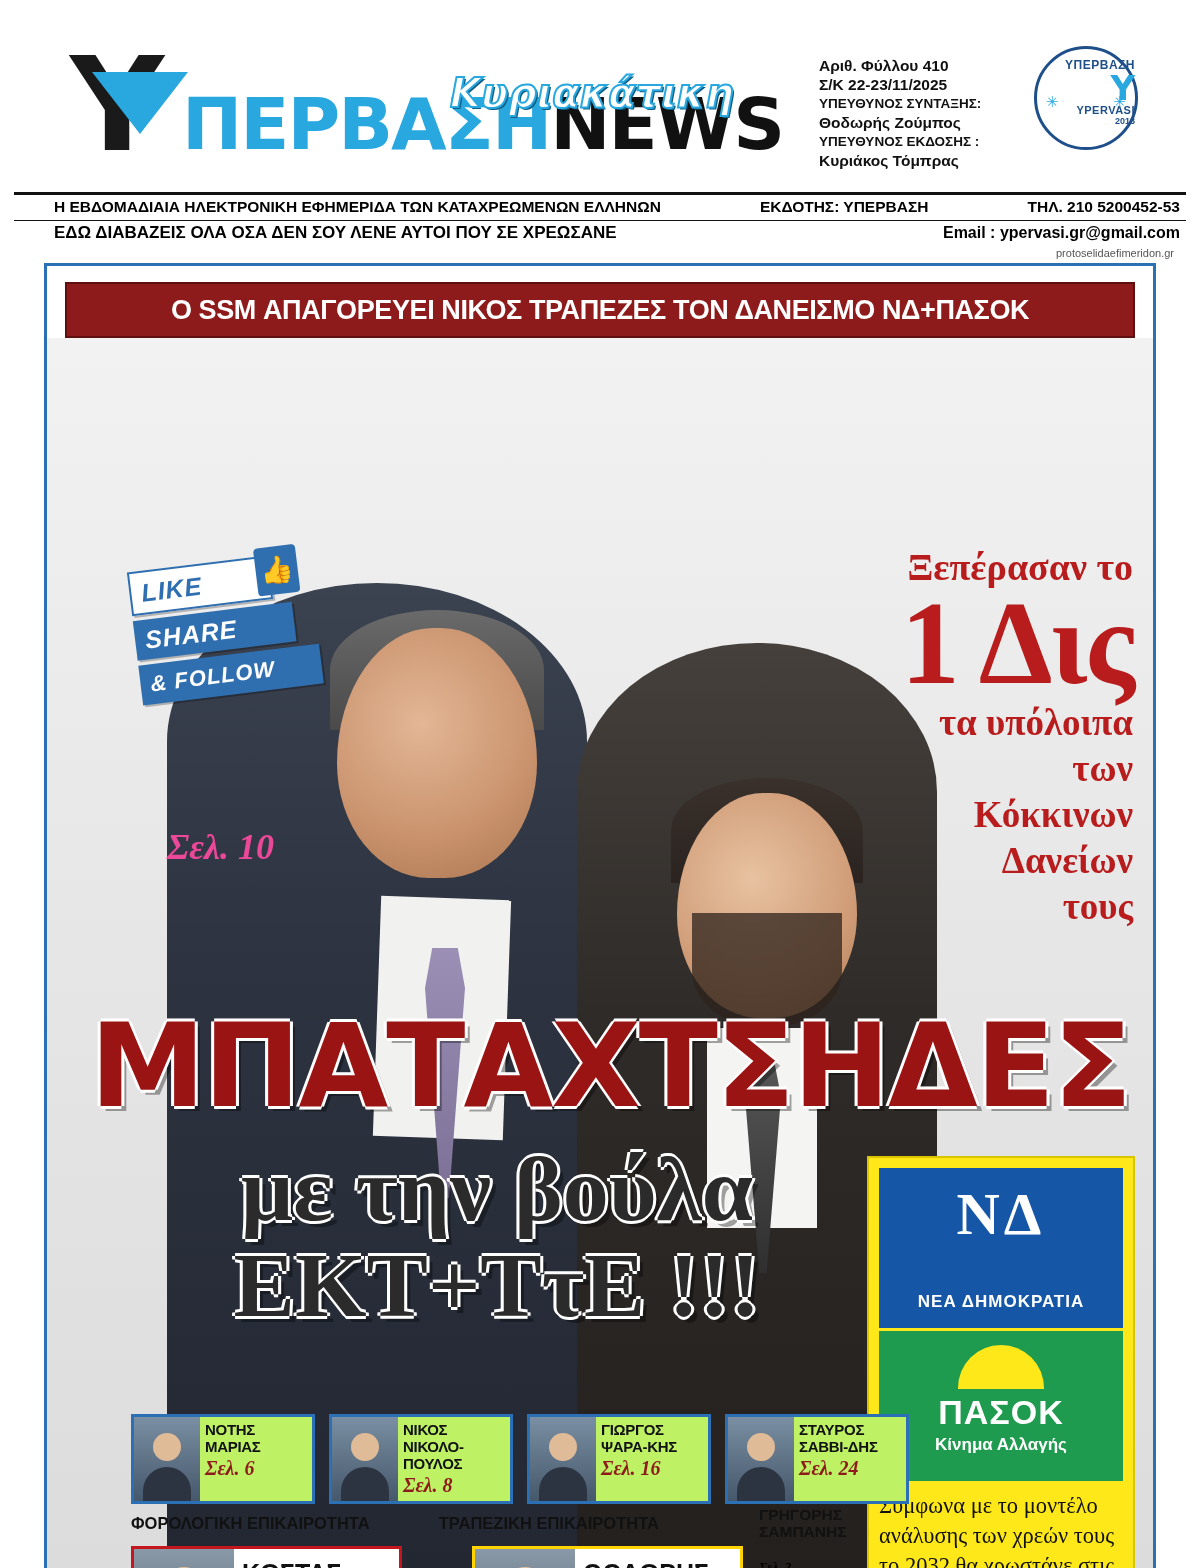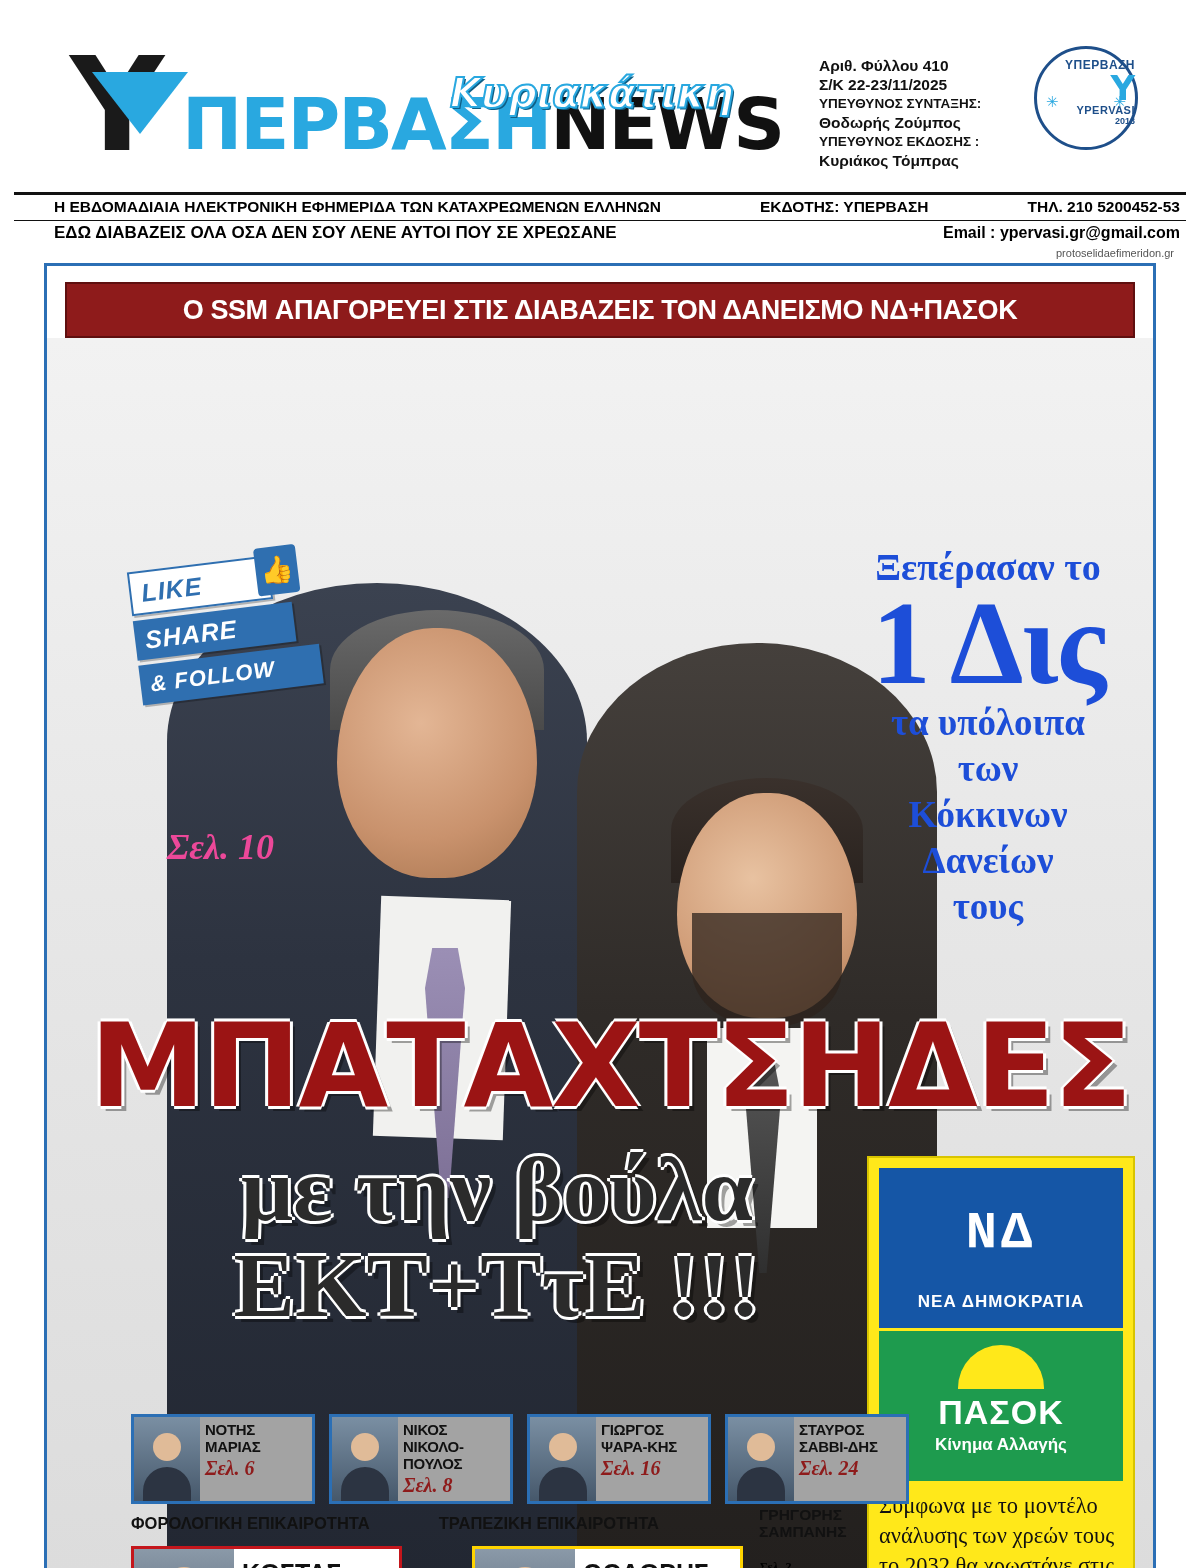--- a/index.html
+++ b/index.html
@@ -349,22 +349,22 @@
     color: #ec4899;
     font-family: "Liberation Serif", serif;
   }
 
   
   .right-col {
     position: absolute;
     right: 20px;
     top: 280px;
     width: 290px;
-    text-align: center;
-    color: #1d4ed8;
+    text-align: right;
+    color: #b91c1c;
   }
   .rc-top {
     font-size: 38px;
     font-weight: bold;
     font-family: "Liberation Serif", serif;
     line-height: 42px;
   }
   .rc-big {
     font-size: 118px;
     line-height: 112px;
@@ -427,26 +427,26 @@
   .nd-logo {
     background: #1556a6;
     height: 160px;
     position: relative;
     color: #fff;
     text-align: center;
   }
   .nd-mark {
     position: absolute;
     left: 50%;
-    top: 36px;
+    top: 12px;
     transform: translateX(-50%);
-    font-size: 52px;
+    font-size: 60px;
     font-weight: bold;
     letter-spacing: 4px;
-    font-family: Liberation Mono, monospace;
+    font-family: Liberation Serif, serif;
   }
   .nd-text {
     position: absolute;
     bottom: 16px;
     width: 100%;
     font-size: 17px;
     letter-spacing: 1px;
     font-weight: bold;
   }
   .pasok-logo {
@@ -495,21 +495,21 @@
     position: absolute;
     left: 84px;
     top: 1148px;
     display: flex;
     gap: 14px;
   }
   .contrib {
     width: 178px;
     height: 84px;
     border: 3px solid #2b6fb5;
-    background: #a3a3a3;
+    background: #bef264;
     display: flex;
     overflow: hidden;
   }
   .contrib .pic {
     width: 66px;
     background: linear-gradient(180deg,#7a8fa3 0%,#46586b 100%);
     position: relative;
   }
   .contrib .pic:after {
     content: "";
@@ -688,21 +688,21 @@
   </div>
   <div class="rule thin"></div>
   <div class="strap2">
     <span>ΕΔΩ ΔΙΑΒΑΖΕΙΣ ΟΛΑ ΟΣΑ ΔΕΝ ΣΟΥ ΛΕΝΕ ΑΥΤΟΙ ΠΟΥ ΣΕ ΧΡΕΩΣΑΝΕ</span>
     <span class="email">Email : ypervasi.gr@gmail.com</span>
   </div>
   <div class="watermark">protoselidaefimeridon.gr</div>
 
   <div class="frame">
 
-    <div class="banner">Ο SSM ΑΠΑΓΟΡΕΥΕΙ ΣΤΙΣ ΔΙΑΒΑΖΕΙΣ ΤΟΝ ΔΑΝΕΙΣΜΟ ΝΔ+ΠΑΣΟΚ</div>
+    <div class="banner">Ο SSM ΑΠΑΓΟΡΕΥΕΙ ΝΙΚΟΣ ΤΡΑΠΕΖΕΣ ΤΟΝ ΔΑΝΕΙΣΜΟ ΝΔ+ΠΑΣΟΚ</div>
 
     <div class="photo-area">
       <div class="person p1"></div>
       <div class="person p2"></div>
       <div class="shirt1"></div>
       <div class="tie1"></div>
       <div class="shirt2"></div>
       <div class="tie2"></div>
       <div class="h1-hair"></div>
       <div class="head h1"></div>

